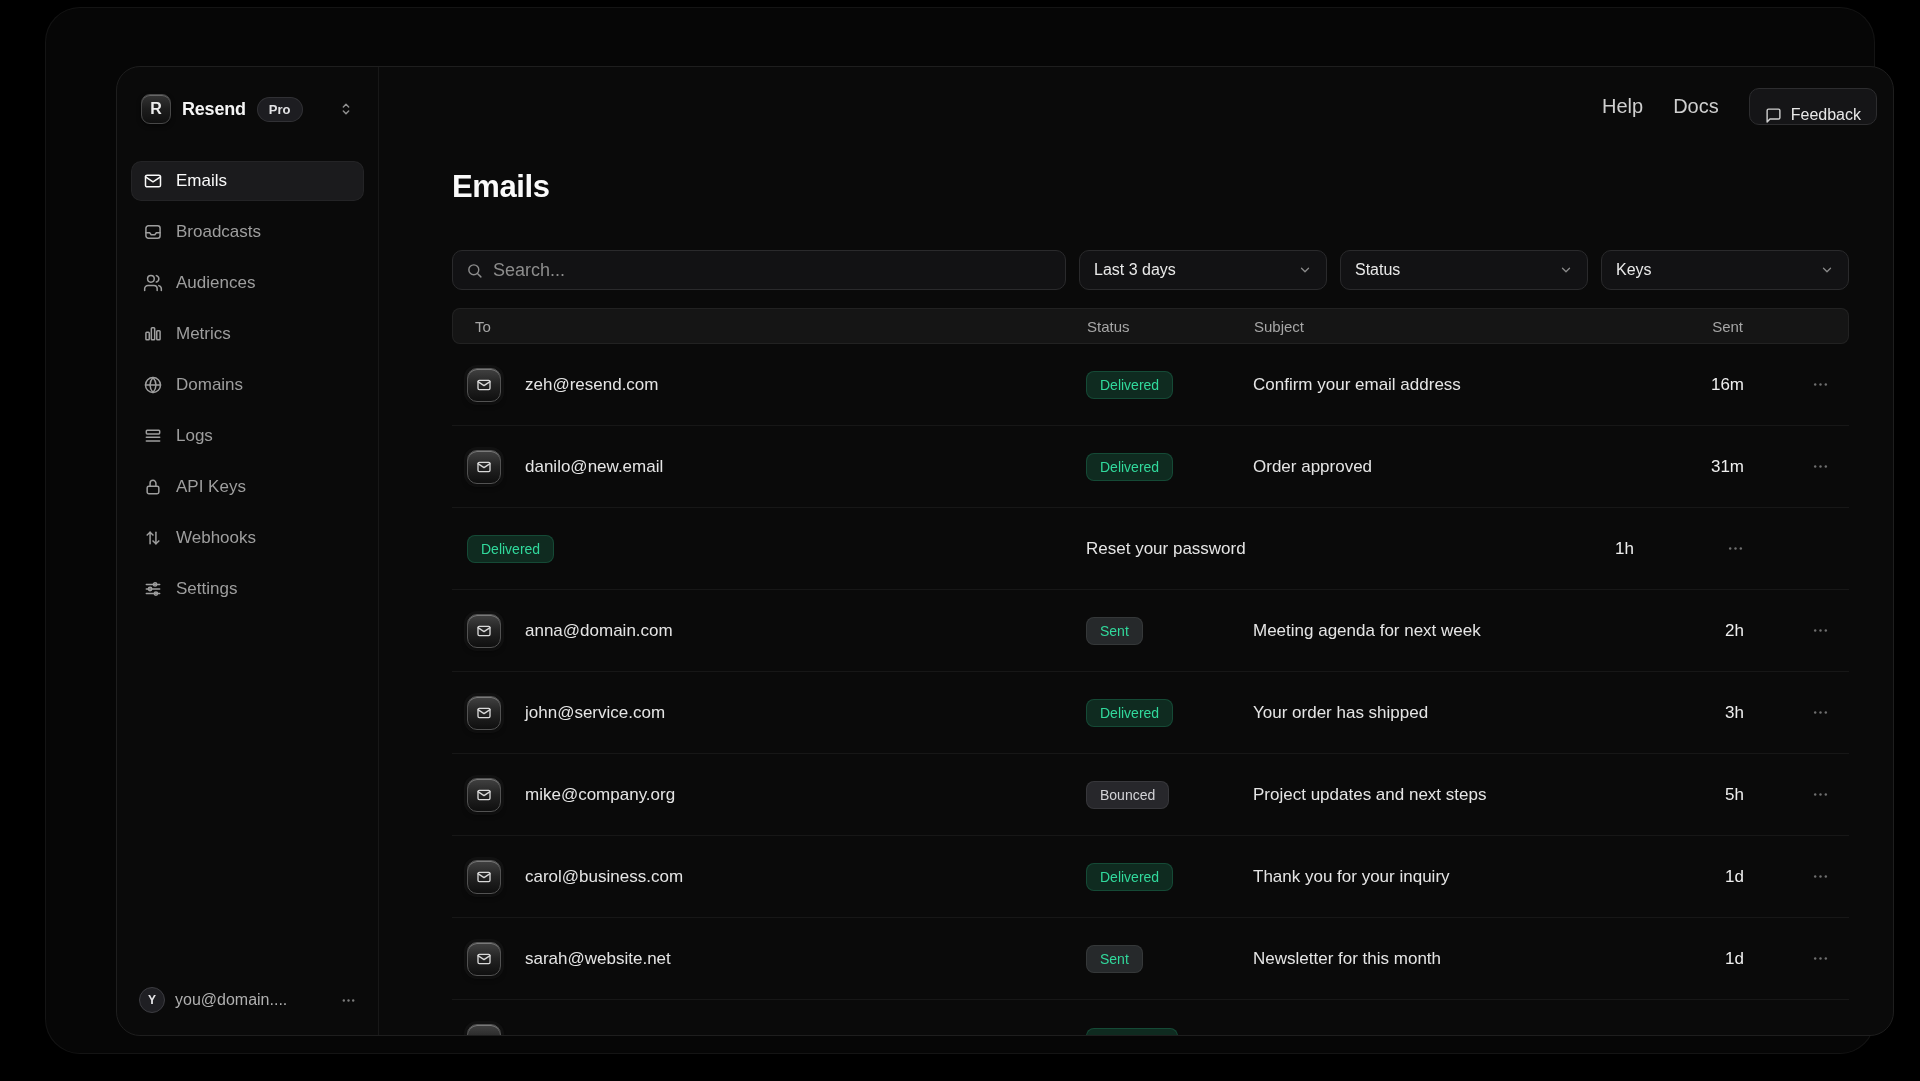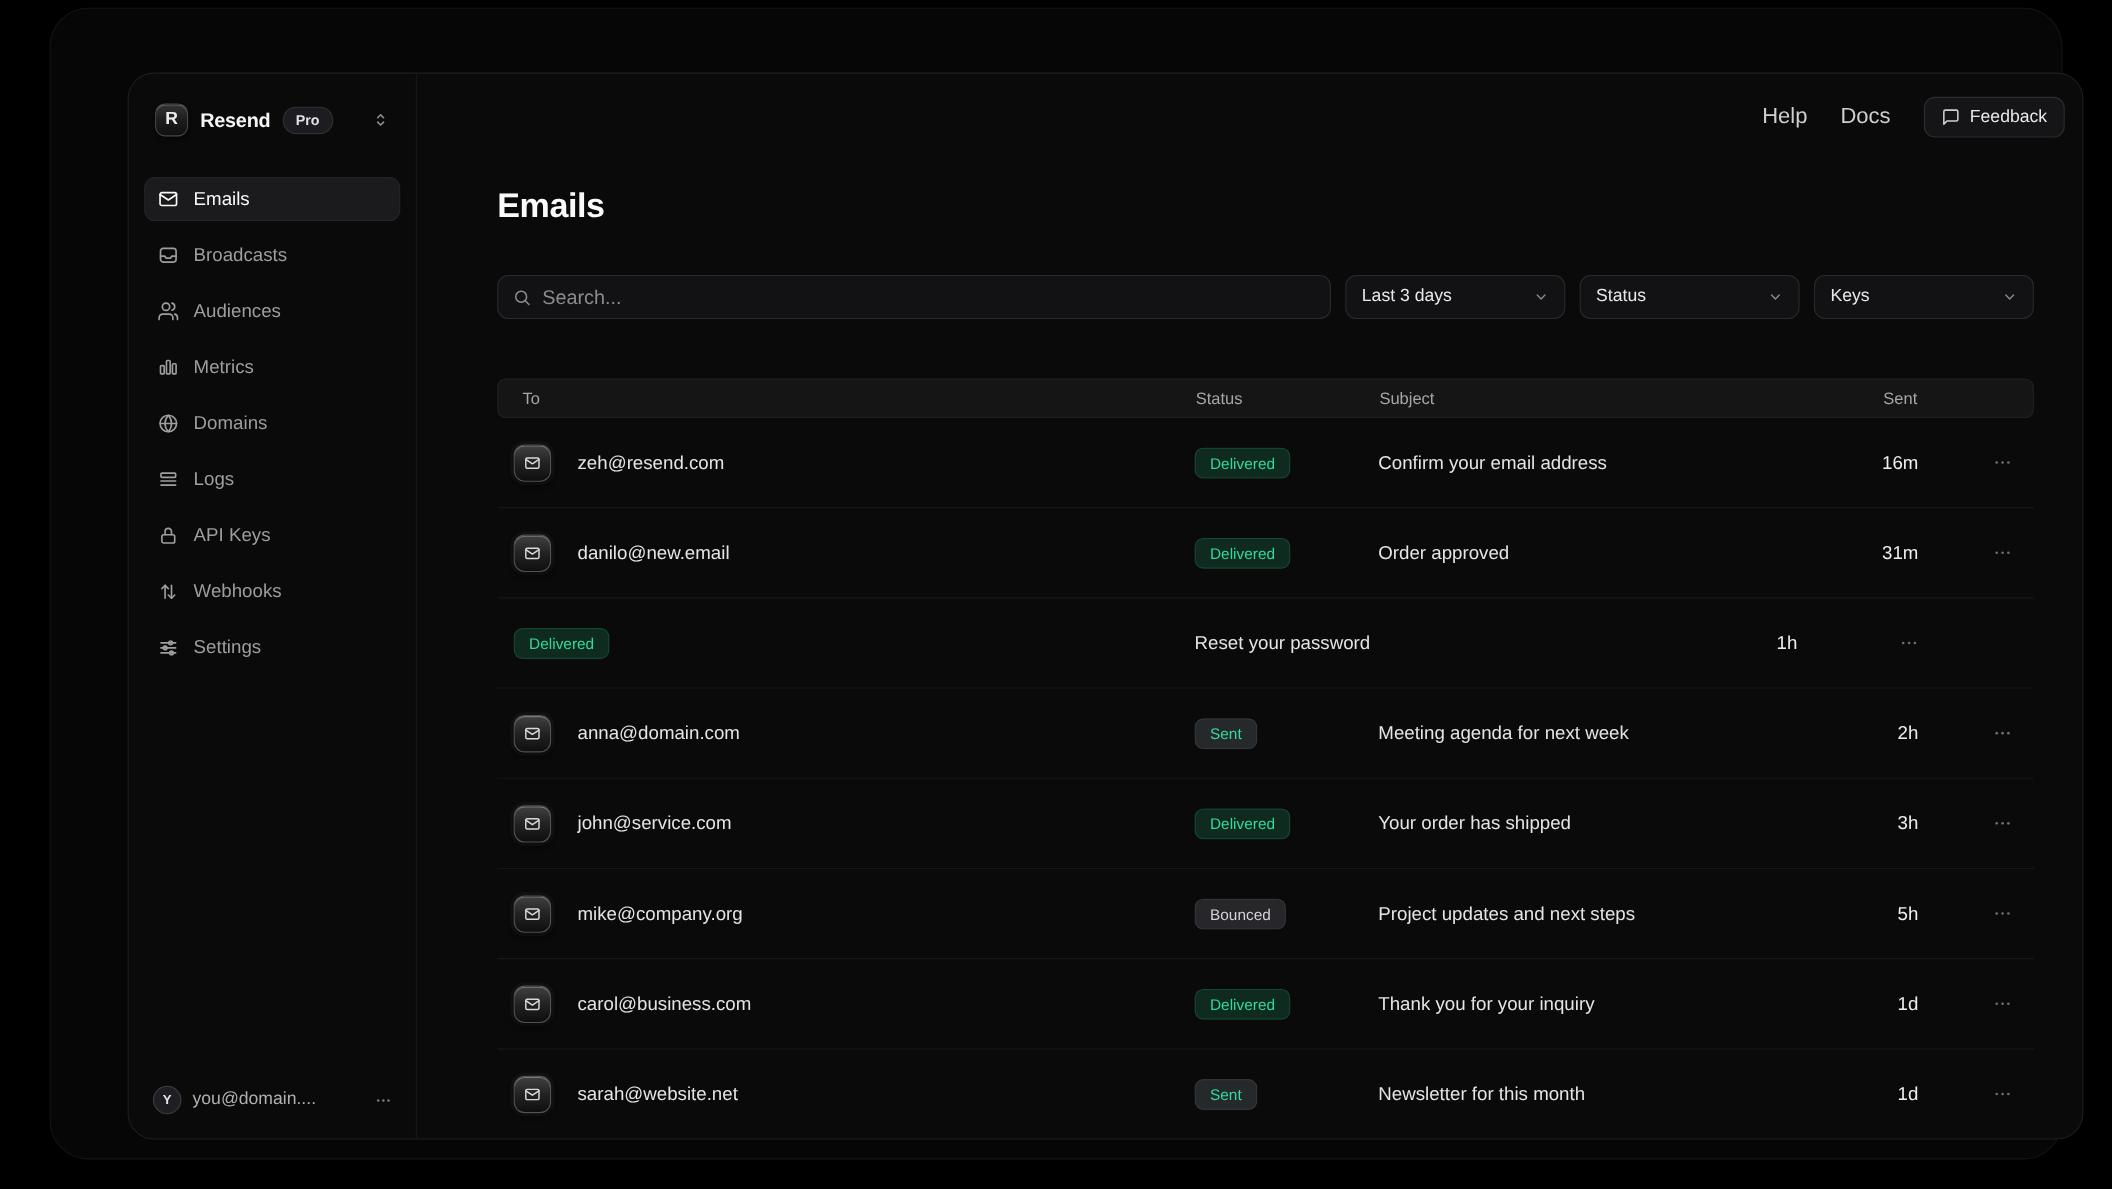--- a/index.html
+++ b/index.html
@@ -33,44 +33,44 @@
   .sidebar-footer { margin-top:auto; display:flex; align-items:center; gap:10px; padding:0 8px; }
   .avatar { width:26px; height:26px; border-radius:50%; background:#1F1F23; border:1px solid #3D3D42;
             color:#E6E6E8; font-size:12px; font-weight:600; display:grid; place-items:center; }
   .user-email { color:#B0B0B0; font-size:16px; }
   .user-menu { margin-left:auto; color:#7C7C7C; display:flex; cursor:pointer; }
 
   
   .main { flex:1; display:flex; flex-direction:column; min-width:0; }
   .topbar { display:flex; justify-content:flex-end; align-items:center; gap:30px; padding:21px 16px 0 0; }
   .top-link { color:#CFCFCF; font-size:20px; cursor:pointer; }
-  .feedback-btn { display:flex; align-items:center; gap:9px; height:37px; padding:0 15px;
+  .feedback-btn { display:flex; align-items:flex-end; gap:9px; height:37px; padding:0 15px;
                   border-radius:10px; background:#151517; border:1px solid #2D2D2F;
                   color:#E8E8E8; font-size:16px; cursor:pointer; }
   .feedback-btn svg { color:#CFCFCF; }
 
   .content { padding:0 44px 0 73px; display:flex; flex-direction:column; min-width:0; }
   .page-title { margin-top:44px; color:#FAFAFA; font-size:31px; font-weight:700; letter-spacing:-.4px; }
 
   .controls { margin-top:45px; display:flex; gap:13px; }
   .search-box { flex:1; display:flex; align-items:center; gap:10px; height:40px; padding:0 13px;
                 border-radius:10px; border:1px solid #2A2A2C; background:#121214; color:#8C8C8C; }
   .search-box input { flex:1; background:transparent; border:none; outline:none; color:#E6E6E6; font-size:18px;
                       font-family:"Liberation Sans","DejaVu Sans",sans-serif; }
   .search-box input::placeholder { color:#8C8C8C; }
-  .select { width:200px; display:flex; align-items:center; justify-content:space-between; height:40px;
+  .select { width:248px; display:flex; align-items:center; justify-content:space-between; height:40px;
             padding:0 14px; border-radius:10px; border:1px solid #2A2A2C; background:#121214;
             color:#E9E9E9; font-size:16px; cursor:pointer; }
   .select .chev { color:#8A8A8A; display:flex; }
 
   
   .table { margin-top:18px; display:flex; flex-direction:column; }
   .thead { display:grid; grid-template-columns:619px 167px 1fr 110px 85px; align-items:center;
            height:36px; padding:0 20px 0 15px; background:#151515; border:1px solid rgba(255,255,255,.06);
-           border-radius:8px; color:#A6A6A6; font-size:15px;margin-top:36px; }
+           border-radius:8px; color:#A6A6A6; font-size:15px; }
   .th-to { margin-left:7px; }
   .th-sent { text-align:right; }
   .row { display:grid; grid-template-columns:619px 167px 1fr 110px 85px; align-items:center;
          height:82px; padding:0 20px 0 15px; border-bottom:1px solid rgba(255,255,255,.055); cursor:pointer; }
   .row-to { display:flex; align-items:center; gap:24px; min-width:0; }
   .mail-chip { width:34px; height:34px; border-radius:10px; display:grid; place-items:center; color:#D9D9D9;
                background:linear-gradient(180deg,#414141 0%,#232323 48%,#0F0F0F 100%);
                border:1px solid #525252;
                box-shadow:0 0 0 3px rgba(255,255,255,.035), inset 0 1px 0 rgba(255,255,255,.3), 0 3px 5px rgba(0,0,0,.55); }
   .to-text, .subject { color:#E5E5E5; font-size:17px; white-space:nowrap; }

